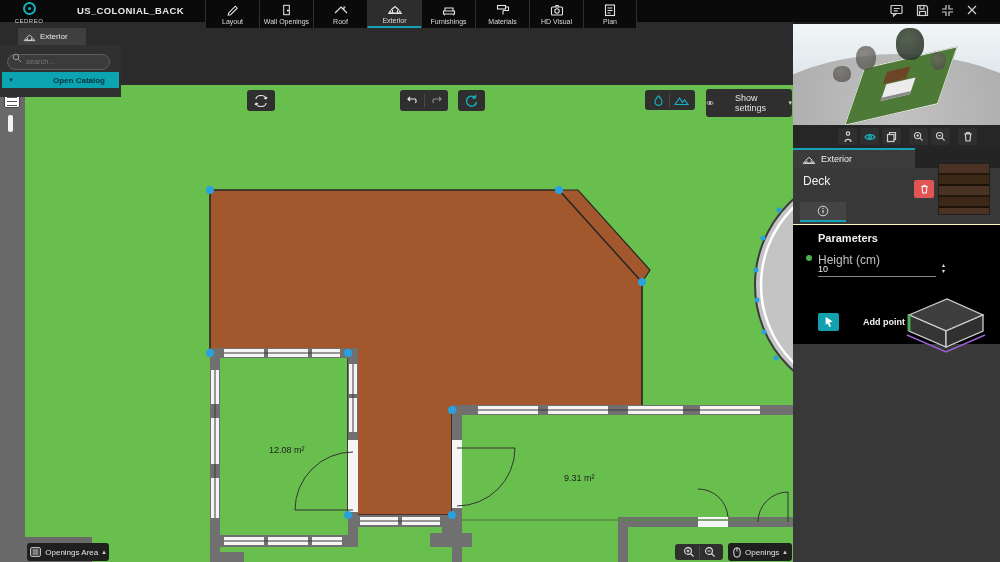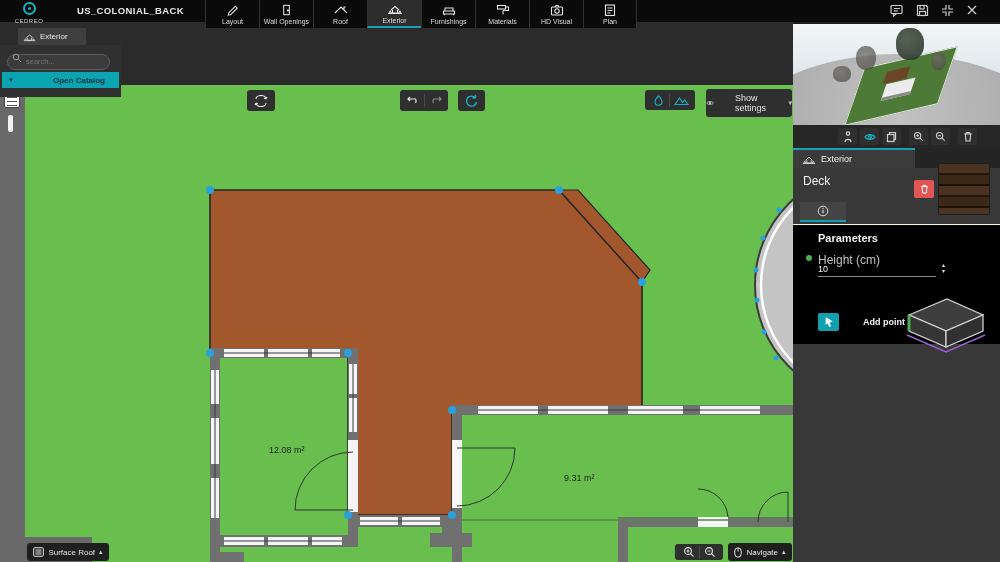--- a/index.html
+++ b/index.html
@@ -237,40 +237,40 @@
         </svg>
       <span>Show settings</span>
       <span class="chev-down">▾</span>
     </div>
 
     <div id="surface-btn" class="fbtn abs">
       <svg width="11" height="10" viewBox="0 0 11 10">
           <rect x="0.7" y="0.7" width="9.6" height="8.6" rx="1" stroke="#e3e3e3" fill="none" stroke-width="1"></rect>
           <path d="M2.5 3 h6 M2.5 5 h6 M2.5 7 h6" stroke="#e3e3e3" stroke-width="1"></path>
         </svg>
-      <span>Surface Roof</span>
+      <span>Openings Area</span>
       <span class="chev-up">▴</span>
     </div>
     <div id="zoom-group" class="fbtn abs">
       <svg width="12" height="12" viewBox="0 0 12 12">
           <circle cx="5" cy="5" r="3.4" stroke="#e3e3e3" fill="none" stroke-width="1.1"></circle>
           <path d="M7.6 7.6 L10.5 10.5 M3.6 5 h2.8 M5 3.6 v2.8" stroke="#e3e3e3" stroke-width="1.1"></path>
         </svg>
       <span class="div"></span>
       <svg width="12" height="12" viewBox="0 0 12 12">
           <circle cx="5" cy="5" r="3.4" stroke="#e3e3e3" fill="none" stroke-width="1.1"></circle>
           <path d="M7.6 7.6 L10.5 10.5 M3.6 5 h2.8" stroke="#e3e3e3" stroke-width="1.1"></path>
         </svg>
     </div>
     <div id="navigate-btn" class="fbtn abs">
       <svg width="8" height="11" viewBox="0 0 8 11">
           <rect x="0.8" y="0.8" width="6.4" height="9.4" rx="3.2" stroke="#e3e3e3" fill="none" stroke-width="1"></rect>
           <path d="M4 1 v3.5" stroke="#e3e3e3" stroke-width="1"></path>
         </svg>
-      <span>Navigate</span>
+      <span>Openings</span>
       <span class="chev-up">▴</span>
     </div>
   </div>
 
   <div id="subbar" class="abs">
     <div id="ext-subtab" class="abs">
       <svg width="13" height="10" viewBox="0 0 16 12">
           <path d="M4 7 L8 3.5 L12 7 M5.5 7 v3 h5 v-3 M1 10.5 h14 M2 10 l1.2-2 1.2 2 M11.6 10 l1.2-2 1.2 2" stroke="#e8e8e8" fill="none" stroke-width="1"></path>
         </svg>
       <span>Exterior</span>

